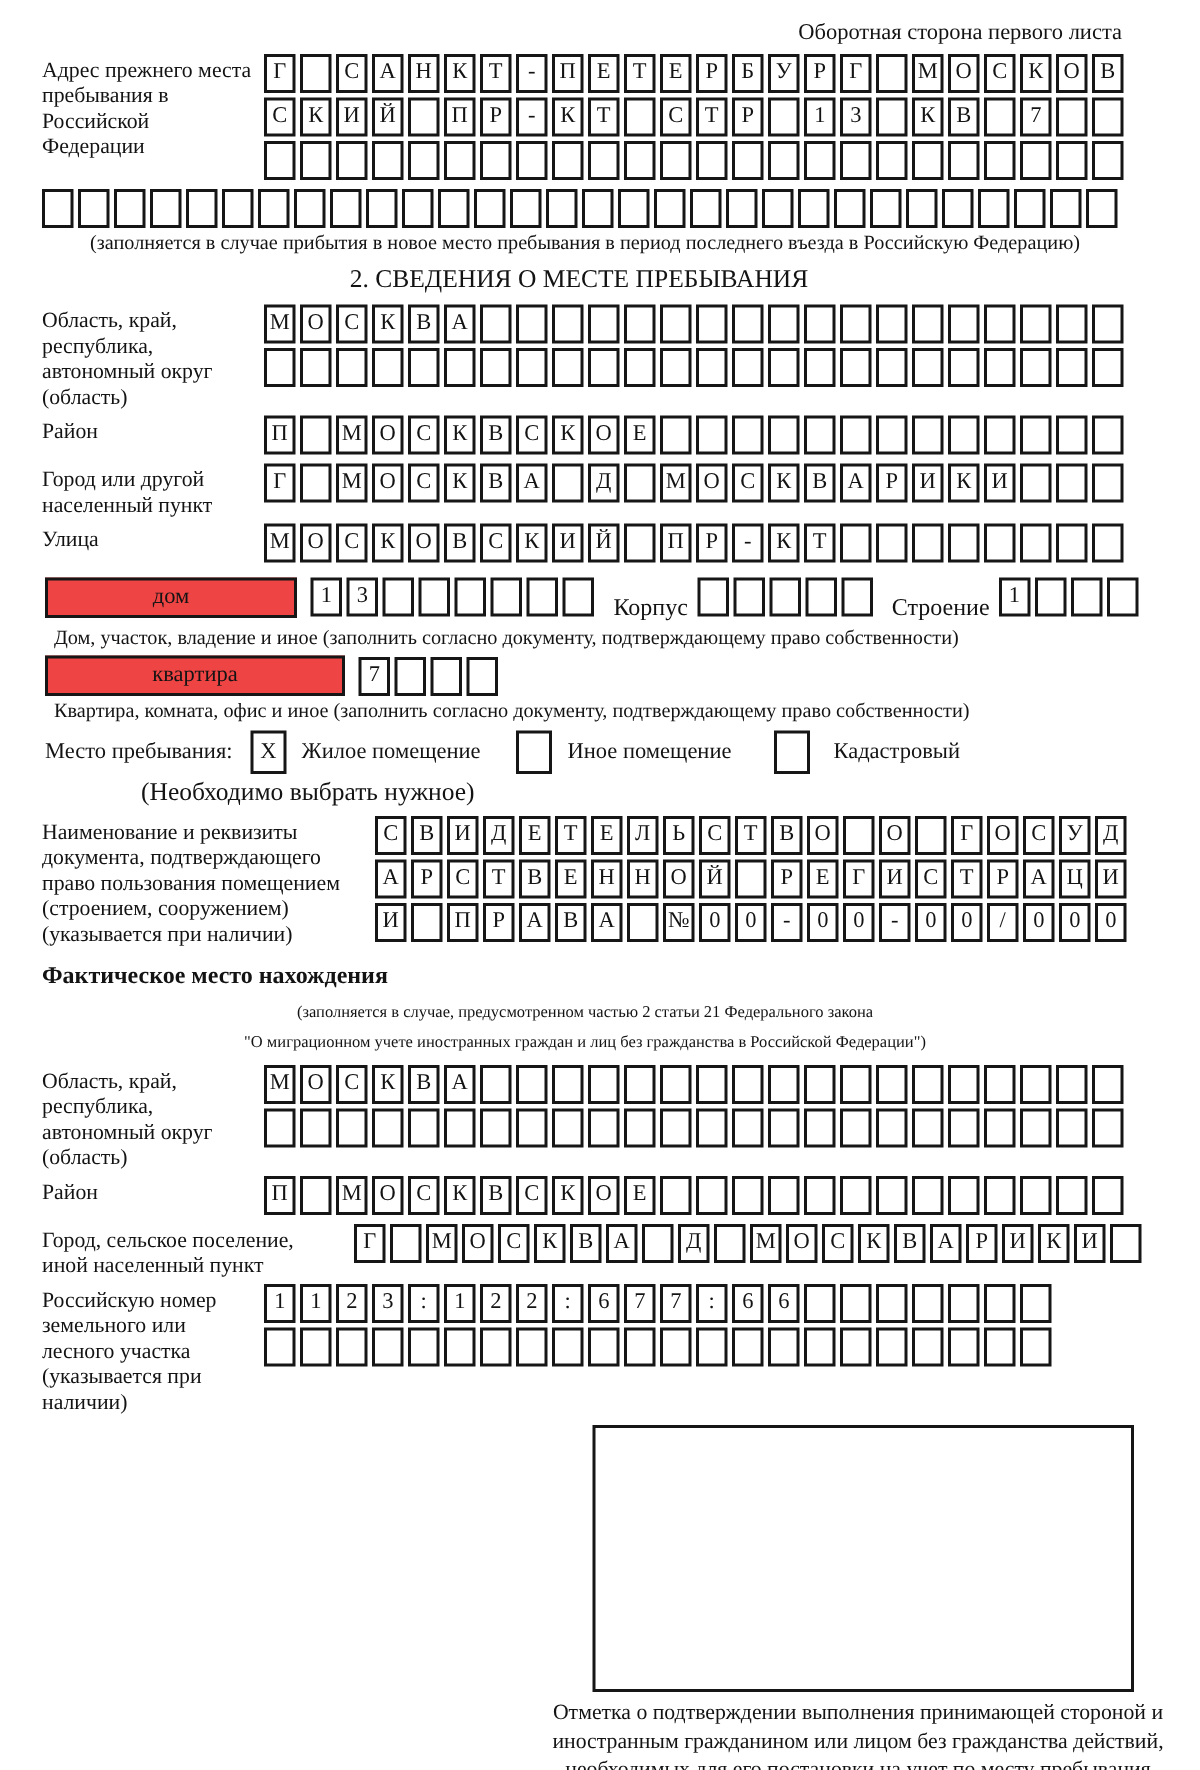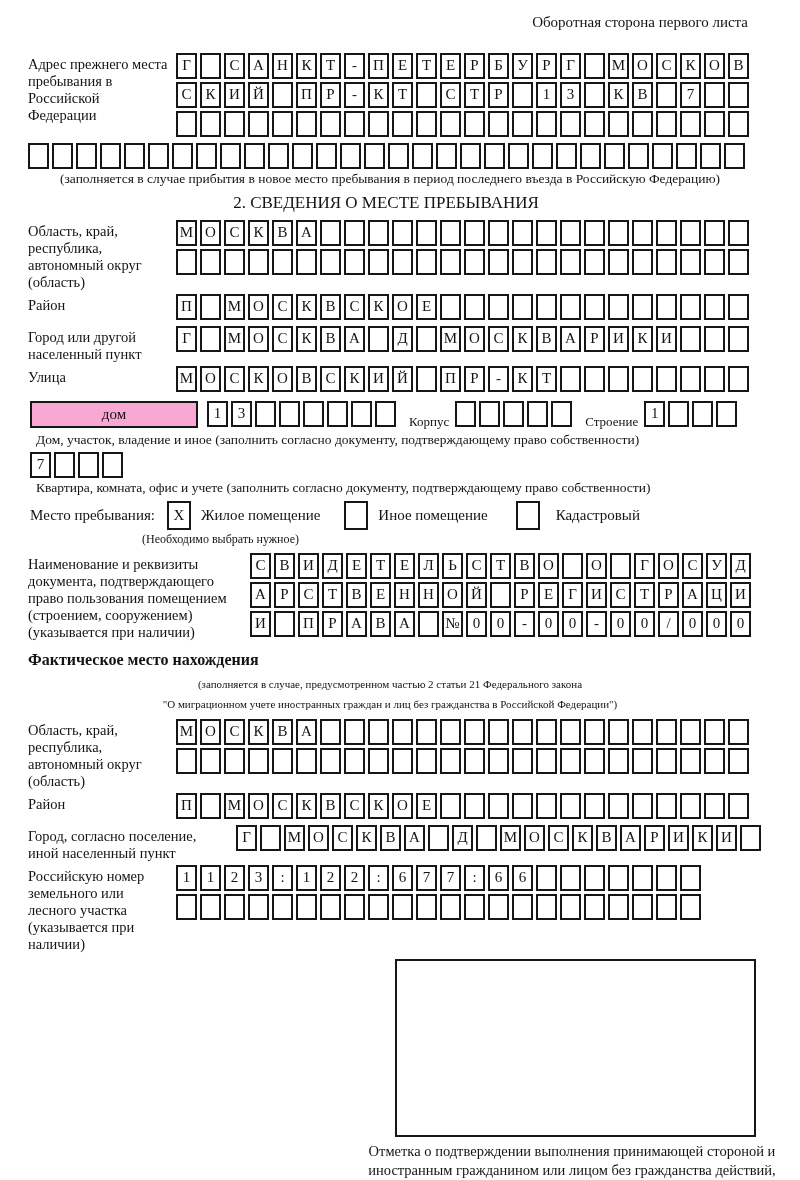--- a/index.html
+++ b/index.html
@@ -21,42 +21,42 @@
   .label.wide{flex:0 0 208px;}
   .rows{flex:1 1 auto;}
 
   .cellrow{white-space:nowrap;height:26px;margin-bottom:3px;}
   .cell{display:inline-block;box-sizing:border-box;width:21px;height:26px;border:2px solid #161616;
         margin-right:3px;text-align:center;font-size:15px;line-height:21px;vertical-align:top;background:#fff;}
   .fullrow{margin:1px 0 2px 0;}
 
   .houseline{display:flex;align-items:center;margin:2px 0 2px 2px;}
   .widebox{box-sizing:border-box;border:2px solid #161616;height:27px;display:flex;align-items:center;
-           justify-content:center;font-size:15px;background:#f9a8d4;}
+           justify-content:center;font-size:15px;background:#ef4444;}
   .housebox{width:168px;margin-right:9px;}
   .aptbox{width:200px;margin-right:9px;}
-  .inline-label{font-size:13px;margin:16px 6px 0 10px;}
+  .inline-label{font-size:16px;margin:16px 6px 0 10px;}
   .houseline .cellrow{margin-bottom:0;}
 
   .stayline{display:flex;align-items:center;font-size:15px;margin:5px 0 0 2px;}
   .checkbox{box-sizing:border-box;width:24px;height:29px;border:2px solid #161616;display:inline-flex;
             align-items:center;justify-content:center;font-size:15px;margin:0 10px 0 12px;background:#fff;}
-  .hint{font-size:12px;margin:2px 0 6px 114px;}
+  .hint{font-size:17px;margin:2px 0 6px 66px;}
 
   .stampbox{width:357px;height:174px;border:2px solid #161616;margin:6px 0 5px 367px;background:#fff;}
   .stampcaption{width:432px;margin-left:328px;font-size:14.5px;text-align:center;line-height:19px;}
 </style>
 </head>
 <body>
 
 <div class="page">
 
   <div class="note">Оборотная сторона первого листа</div>
 
-  <div class="fieldblock" style="margin-top:22px;">
+  <div class="fieldblock" style="margin-top:5px;">
     <div class="label">Адрес прежнего места пребывания в Российской Федерации</div>
     <div class="rows">
       <div class="cellrow"><span class="cell">Г</span><span class="cell"></span><span class="cell">С</span><span class="cell">А</span><span class="cell">Н</span><span class="cell">К</span><span class="cell">Т</span><span class="cell">-</span><span class="cell">П</span><span class="cell">Е</span><span class="cell">Т</span><span class="cell">Е</span><span class="cell">Р</span><span class="cell">Б</span><span class="cell">У</span><span class="cell">Р</span><span class="cell">Г</span><span class="cell"></span><span class="cell">М</span><span class="cell">О</span><span class="cell">С</span><span class="cell">К</span><span class="cell">О</span><span class="cell">В</span></div>
       <div class="cellrow"><span class="cell">С</span><span class="cell">К</span><span class="cell">И</span><span class="cell">Й</span><span class="cell"></span><span class="cell">П</span><span class="cell">Р</span><span class="cell">-</span><span class="cell">К</span><span class="cell">Т</span><span class="cell"></span><span class="cell">С</span><span class="cell">Т</span><span class="cell">Р</span><span class="cell"></span><span class="cell">1</span><span class="cell">3</span><span class="cell"></span><span class="cell">К</span><span class="cell">В</span><span class="cell"></span><span class="cell">7</span><span class="cell"></span><span class="cell"></span></div>
       <div class="cellrow"><span class="cell"></span><span class="cell"></span><span class="cell"></span><span class="cell"></span><span class="cell"></span><span class="cell"></span><span class="cell"></span><span class="cell"></span><span class="cell"></span><span class="cell"></span><span class="cell"></span><span class="cell"></span><span class="cell"></span><span class="cell"></span><span class="cell"></span><span class="cell"></span><span class="cell"></span><span class="cell"></span><span class="cell"></span><span class="cell"></span><span class="cell"></span><span class="cell"></span><span class="cell"></span><span class="cell"></span></div>
     </div>
   </div>
   <div class="cellrow fullrow"><span class="cell"></span><span class="cell"></span><span class="cell"></span><span class="cell"></span><span class="cell"></span><span class="cell"></span><span class="cell"></span><span class="cell"></span><span class="cell"></span><span class="cell"></span><span class="cell"></span><span class="cell"></span><span class="cell"></span><span class="cell"></span><span class="cell"></span><span class="cell"></span><span class="cell"></span><span class="cell"></span><span class="cell"></span><span class="cell"></span><span class="cell"></span><span class="cell"></span><span class="cell"></span><span class="cell"></span><span class="cell"></span><span class="cell"></span><span class="cell"></span><span class="cell"></span><span class="cell"></span><span class="cell"></span></div>
   <div class="caption">(заполняется в случае прибытия в новое место пребывания в период последнего въезда в Российскую Федерацию)</div>
 
@@ -97,23 +97,26 @@
     </div>
     <div class="cellrow"><span class="cell">1</span><span class="cell">3</span><span class="cell"></span><span class="cell"></span><span class="cell"></span><span class="cell"></span><span class="cell"></span><span class="cell"></span></div>
     <span class="inline-label">Корпус</span>
     <div class="cellrow"><span class="cell"></span><span class="cell"></span><span class="cell"></span><span class="cell"></span><span class="cell"></span></div>
     <span class="inline-label">Строение</span>
     <div class="cellrow"><span class="cell">1</span><span class="cell"></span><span class="cell"></span><span class="cell"></span></div>
   </div>
   <div class="caption left">Дом, участок, владение и иное (заполнить согласно документу, подтверждающему право собственности)</div>
 
   <div class="houseline">
+    <div class="widebox aptbox">
+      <span>квартира</span>
+    </div>
     <div class="cellrow"><span class="cell">7</span><span class="cell"></span><span class="cell"></span><span class="cell"></span></div>
   </div>
-  <div class="caption left">Квартира, комната, офис и учете (заполнить согласно документу, подтверждающему право собственности)</div>
+  <div class="caption left">Квартира, комната, офис и иное (заполнить согласно документу, подтверждающему право собственности)</div>
 
   <div class="stayline">
     <span>Место пребывания:</span>
     <span class="checkbox">X</span>
     <span>Жилое помещение</span>
     <span class="checkbox" style="margin-left:24px;"></span>
     <span>Иное помещение</span>
     <span class="checkbox" style="margin-left:28px;margin-right:16px;"></span>
     <span>Кадастровый</span>
   </div>
@@ -141,21 +144,21 @@
   </div>
 
   <div class="fieldblock">
     <div class="label">Район</div>
     <div class="rows">
         <div class="cellrow"><span class="cell">П</span><span class="cell"></span><span class="cell">М</span><span class="cell">О</span><span class="cell">С</span><span class="cell">К</span><span class="cell">В</span><span class="cell">С</span><span class="cell">К</span><span class="cell">О</span><span class="cell">Е</span><span class="cell"></span><span class="cell"></span><span class="cell"></span><span class="cell"></span><span class="cell"></span><span class="cell"></span><span class="cell"></span><span class="cell"></span><span class="cell"></span><span class="cell"></span><span class="cell"></span><span class="cell"></span><span class="cell"></span></div>
       </div>
   </div>
 
   <div class="fieldblock">
-    <div class="label wide">Город, согласно поселение, иной населенный пункт</div>
+    <div class="label wide">Город, сельское поселение, иной населенный пункт</div>
     <div class="rows">
         <div class="cellrow"><span class="cell">Г</span><span class="cell"></span><span class="cell">М</span><span class="cell">О</span><span class="cell">С</span><span class="cell">К</span><span class="cell">В</span><span class="cell">А</span><span class="cell"></span><span class="cell">Д</span><span class="cell"></span><span class="cell">М</span><span class="cell">О</span><span class="cell">С</span><span class="cell">К</span><span class="cell">В</span><span class="cell">А</span><span class="cell">Р</span><span class="cell">И</span><span class="cell">К</span><span class="cell">И</span><span class="cell"></span></div>
       </div>
   </div>
 
   <div class="fieldblock">
     <div class="label">Российскую номер земельного или лесного участка (указывается при наличии)</div>
     <div class="rows">
       <div class="cellrow"><span class="cell">1</span><span class="cell">1</span><span class="cell">2</span><span class="cell">3</span><span class="cell">:</span><span class="cell">1</span><span class="cell">2</span><span class="cell">2</span><span class="cell">:</span><span class="cell">6</span><span class="cell">7</span><span class="cell">7</span><span class="cell">:</span><span class="cell">6</span><span class="cell">6</span><span class="cell"></span><span class="cell"></span><span class="cell"></span><span class="cell"></span><span class="cell"></span><span class="cell"></span><span class="cell"></span></div>
       <div class="cellrow"><span class="cell"></span><span class="cell"></span><span class="cell"></span><span class="cell"></span><span class="cell"></span><span class="cell"></span><span class="cell"></span><span class="cell"></span><span class="cell"></span><span class="cell"></span><span class="cell"></span><span class="cell"></span><span class="cell"></span><span class="cell"></span><span class="cell"></span><span class="cell"></span><span class="cell"></span><span class="cell"></span><span class="cell"></span><span class="cell"></span><span class="cell"></span><span class="cell"></span></div>

